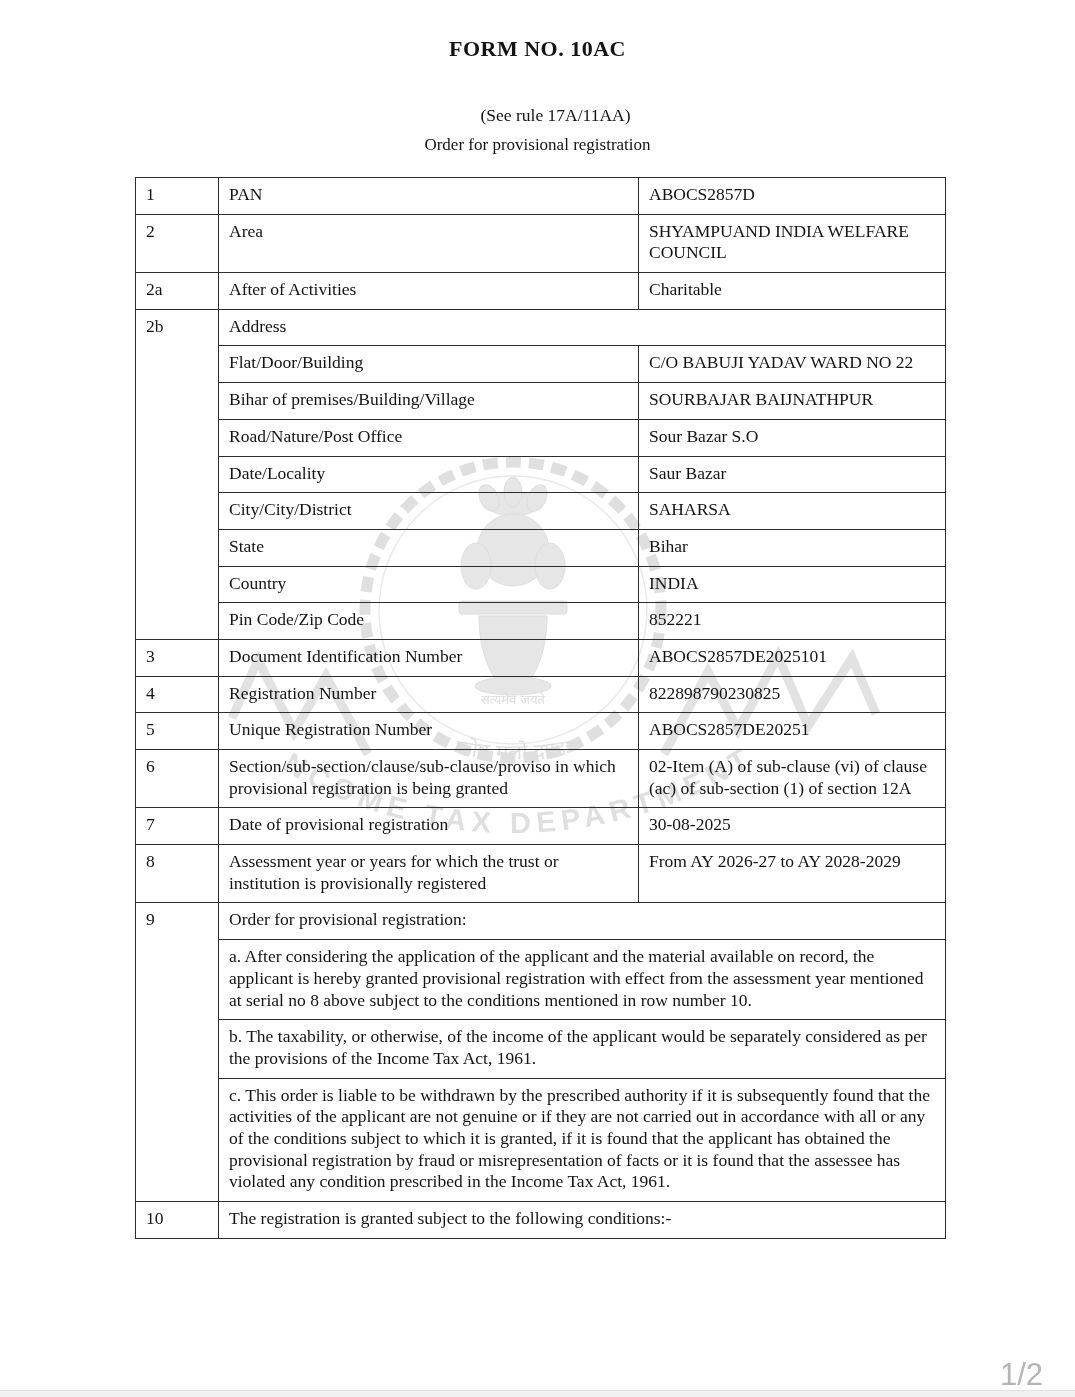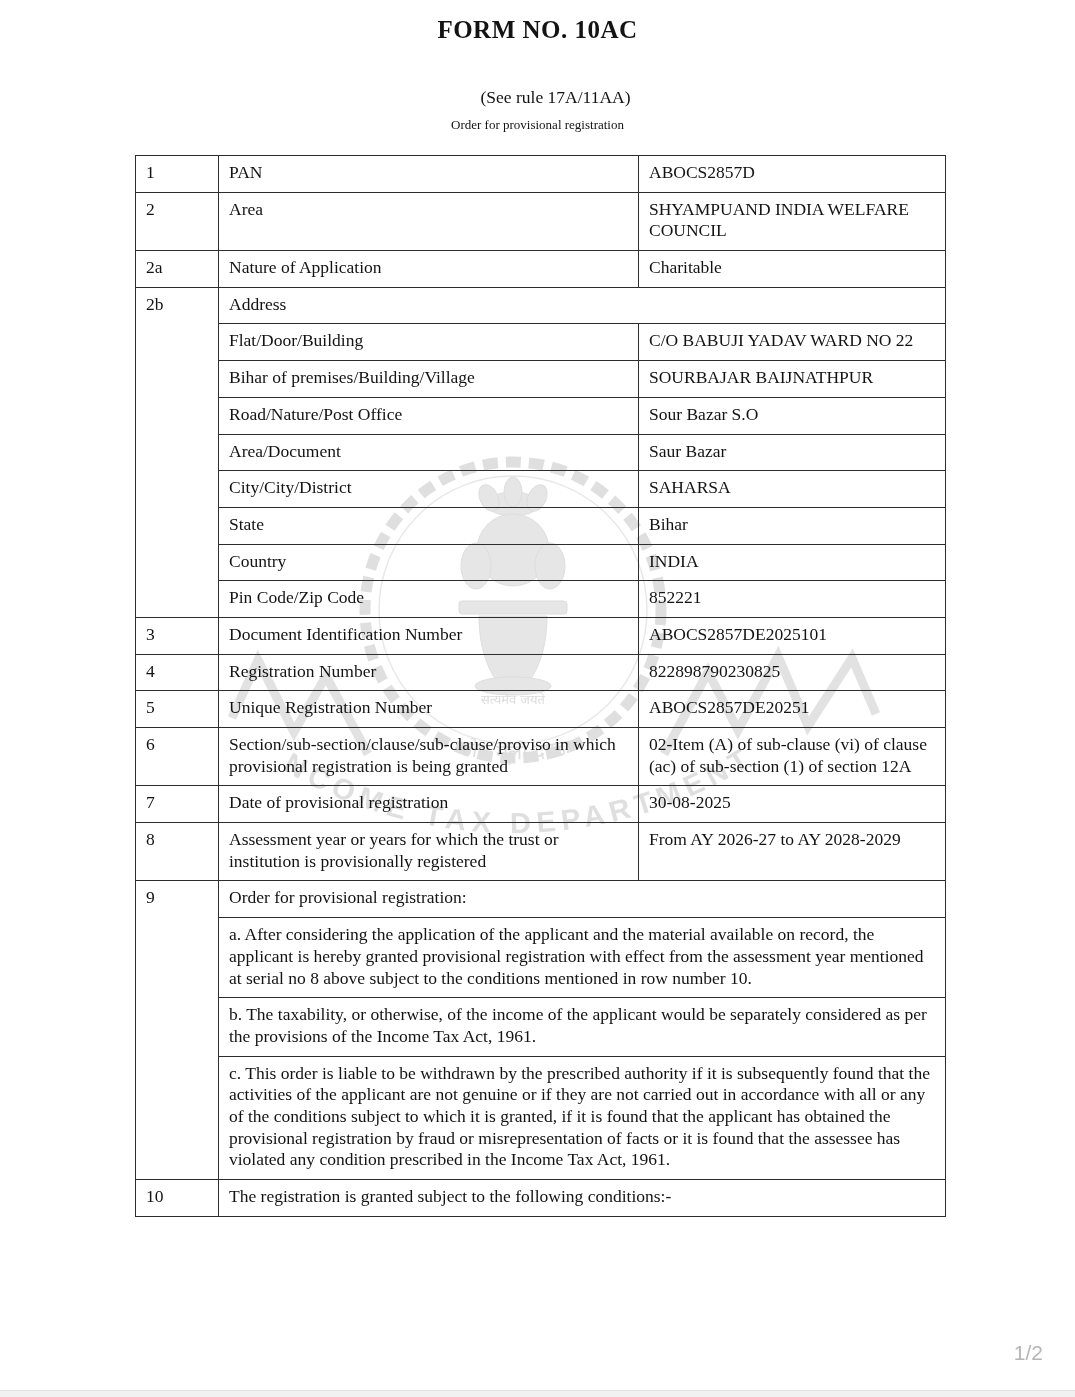--- a/index.html
+++ b/index.html
@@ -22,33 +22,33 @@
     opacity: 0.55;
     pointer-events: none;
   }
 
   
   .content { position: relative; z-index: 1; }
 
   .title {
     text-align: center;
     font-weight: bold;
-    font-size: 25px;
-    padding-top: 16px;
+    font-size: 22px;
+    padding-top: 36px;
     letter-spacing: 0.5px;
   }
   .rule-ref {
     text-align: center;
     font-size: 17.5px;
     margin-top: 43px;
     padding-left: 36px;
   }
   .order-subtitle {
     text-align: center;
-    font-size: 13px;
+    font-size: 17px;
     margin-top: 9px;
   }
 
   table.form-table {
     margin: 22px 0 0 135px;
     width: 810px;
     border-collapse: collapse;
     table-layout: fixed;
     font-size: 17.5px;
     background: transparent;
@@ -59,23 +59,23 @@
     vertical-align: top;
     line-height: 1.24;
     word-wrap: break-word;
   }
   col.c-num  { width: 83px; }
   col.c-lab  { width: 420px; }
   col.c-val  { width: 307px; }
 
   .page-indicator {
     position: absolute;
-    right: 32px; bottom: 32px;
+    right: 32px; bottom: 4px;
     font-family: "Liberation Sans", sans-serif;
-    font-size: 21px;
+    font-size: 31px;
     color: #b5b5b5;
     z-index: 2;
   }
   .bottom-strip {
     position: absolute;
     left: 0; bottom: 0;
     width: 100%; height: 6px;
     background: #f1f1f1;
     border-top: 1px solid #e2e2e2;
     z-index: 2;
@@ -141,41 +141,41 @@
           <td>PAN</td>
           <td>ABOCS2857D</td>
         </tr>
         <tr>
           <td>2</td>
           <td>Area</td>
           <td>SHYAMPUAND INDIA WELFARE COUNCIL</td>
         </tr>
         <tr>
           <td>2a</td>
-          <td>Nature of Application</td>
+          <td>After of Activities</td>
           <td>Charitable</td>
         </tr>
         <tr>
           <td rowspan="9">2b</td>
           <td colspan="2">Address</td>
         </tr>
         <tr>
           <td>Flat/Door/Building</td>
           <td>C/O BABUJI YADAV WARD NO 22</td>
         </tr>
         <tr>
           <td>Bihar of premises/Building/Village</td>
           <td>SOURBAJAR BAIJNATHPUR</td>
         </tr>
         <tr>
           <td>Road/Nature/Post Office</td>
           <td>Sour Bazar S.O</td>
         </tr>
         <tr>
-          <td>Area/Document</td>
+          <td>Date/Locality</td>
           <td>Saur Bazar</td>
         </tr>
         <tr>
           <td>City/City/District</td>
           <td>SAHARSA</td>
         </tr>
         <tr>
           <td>State</td>
           <td>Bihar</td>
         </tr>

